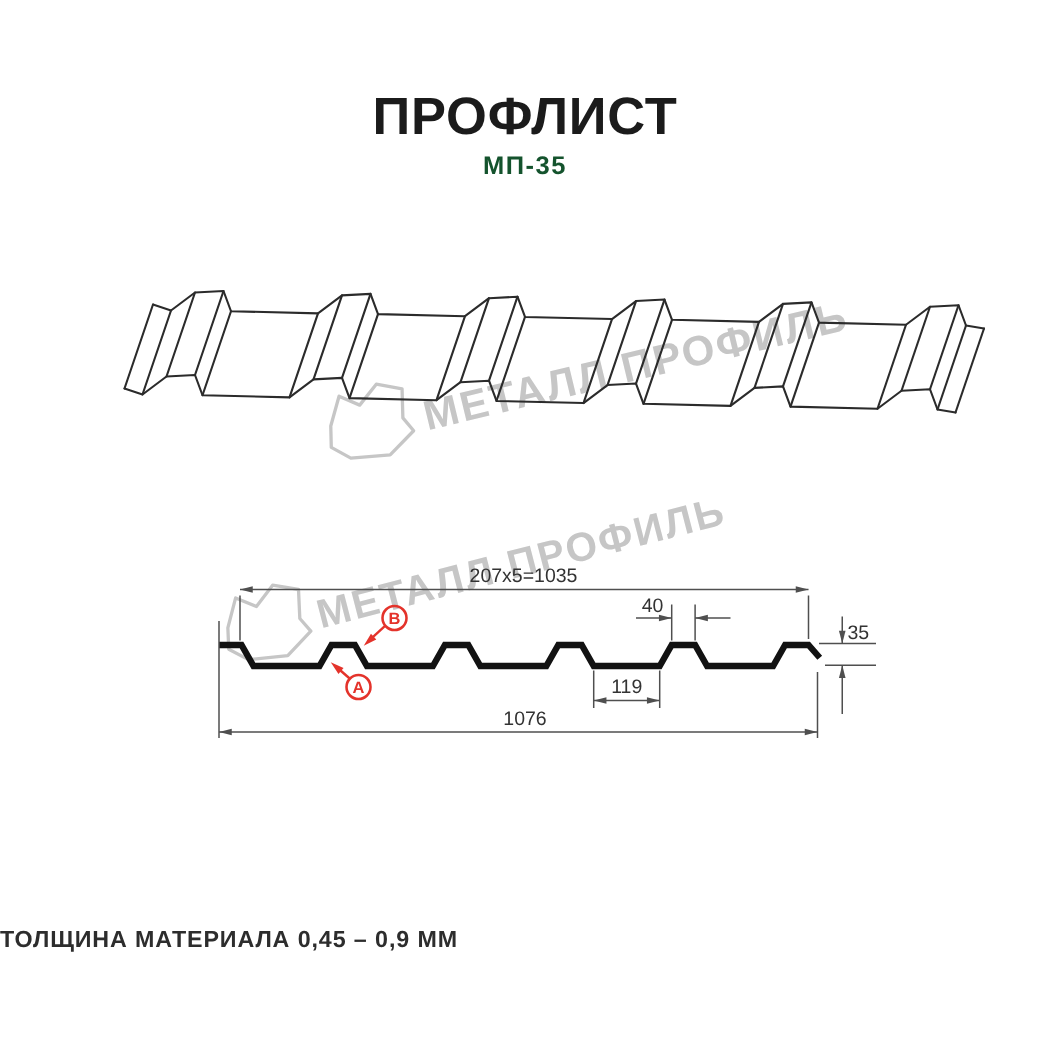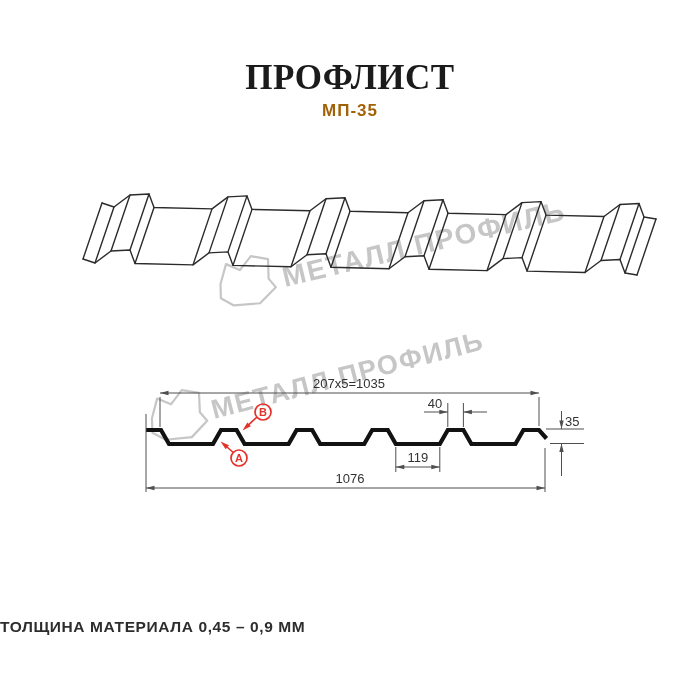--- a/index.html
+++ b/index.html
@@ -2,25 +2,25 @@
 <html style="--red: #e4332b; --wm: #c6c6c6; --dim: #4f4f4f;"><head>
 <meta charset="utf-8">
 <style>
   html,body{margin:0;padding:0;background:#ffffff;}
   .canvas{
     position:relative;width:700px;height:700px;background:#ffffff;overflow:hidden;
     font-family:"Liberation Sans",sans-serif;
   }
   .title{
     position:absolute;left:0;top:58px;width:700px;text-align:center;
-    font-size:35px;font-weight:800;letter-spacing:0.5px;color:#1b1b1b;font-family:Liberation Serif, serif;
+    font-size:35px;font-weight:800;letter-spacing:0.5px;color:#1b1b1b;
   }
   .subtitle{
     position:absolute;left:0;top:101px;width:700px;text-align:center;
-    font-size:17px;font-weight:600;letter-spacing:1px;color:#a16207;
+    font-size:17px;font-weight:600;letter-spacing:1px;color:#14532d;
   }
   .footer{
     position:absolute;left:0;top:618px;width:700px;
     font-size:15.5px;font-weight:600;letter-spacing:0.6px;color:#2d2d2d;
   }
   svg{position:absolute;left:0;top:0;}
   svg text{font-family:"Liberation Sans",sans-serif;}
   .dim-line{stroke:var(--dim);stroke-width:1;fill:none;}
   .dim-arrow{fill:var(--dim);stroke:none;}
   .dim-text{fill:#333333;font-size:13px;}

